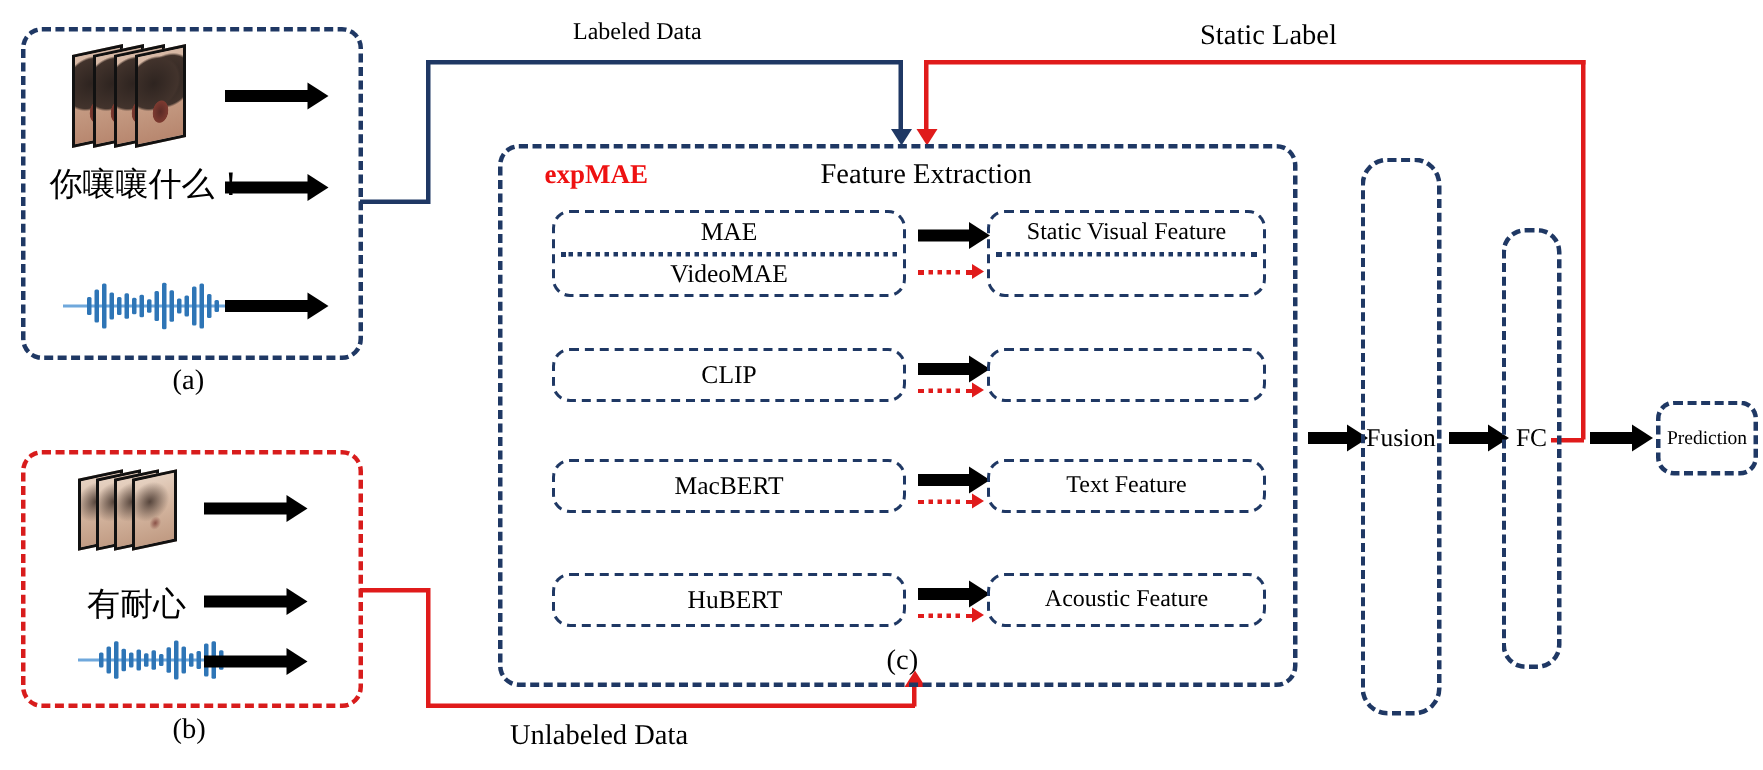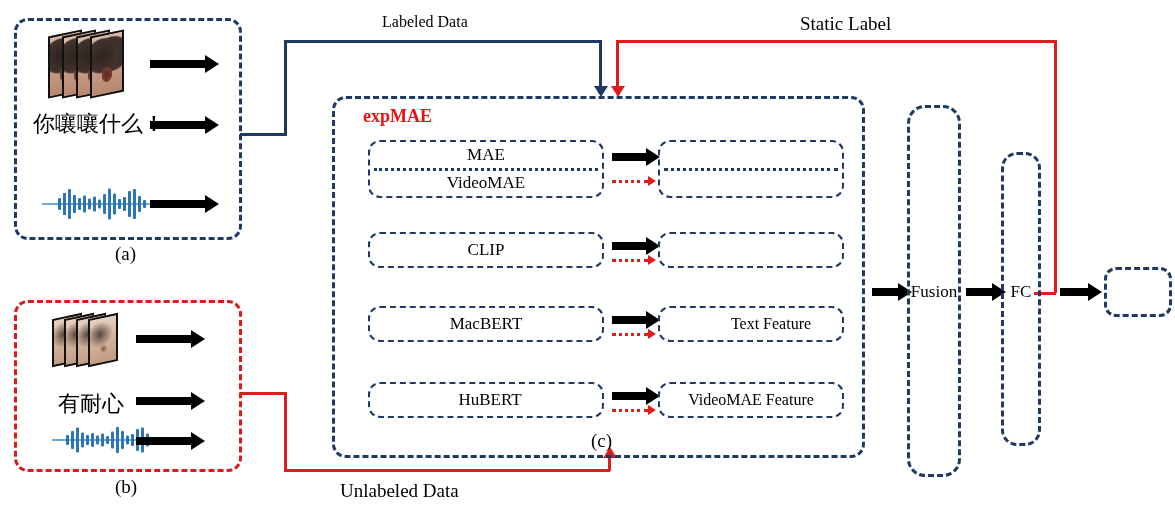--- a/index.html
+++ b/index.html
@@ -277,36 +277,38 @@
     <div class="shaft" style="top:5px;width:57px;height:8px;"></div>
     <div class="head" style="left:55px;top:0px;"></div>
   </div>
 
   <div class="lbl" style="left:115px;top:477px;font-size:19px;">(b)</div>
 
   <div class="dbox" style="left:332px;top:96px;width:533px;height:362px;"></div>
 
   <div class="lbl expmae-title" style="left:363px;top:107px;">expMAE</div>
 
+  <div class="lbl" style="left:547px;top:107px;font-size:19px;">Feature Extraction</div>
 
   <div class="dbox thin" style="left:368px;top:140px;width:236px;height:58px;border-radius:12px;"></div>
   <div class="center-text" style="left:368px;top:141px;width:236px;height:28px;font-size:17px;">MAE</div>
   <div class="divider" style="left:374px;top:168px;width:224px;"></div>
   <div class="center-text" style="left:368px;top:169px;width:236px;height:28px;font-size:17px;">VideoMAE</div>
 
   <div class="barrow" style="left:612px;top:148px;width:48px;height:18px;">
     <div class="shaft" style="top:5px;width:36px;height:8px;"></div>
     <div class="head" style="left:34px;top:0px;"></div>
   </div>
   <div class="rdot" style="left:612px;top:176px;width:48px;height:10px;">
     <div class="dshaft" style="top:4px;width:36px;"></div>
     <div class="dhead" style="left:36px;top:0px;"></div>
   </div>
 
   <div class="dbox thin" style="left:658px;top:140px;width:186px;height:58px;border-radius:12px;"></div>
+  <div class="center-text" style="left:658px;top:141px;width:186px;height:28px;font-size:16px;">Static Visual Feature</div>
   <div class="divider" style="left:664px;top:168px;width:174px;"></div>
 
   <div class="dbox thin" style="left:368px;top:232px;width:236px;height:36px;border-radius:12px;"></div>
   <div class="center-text" style="left:368px;top:232px;width:236px;height:36px;font-size:17px;">CLIP</div>
 
   <div class="barrow" style="left:612px;top:237px;width:48px;height:18px;">
     <div class="shaft" style="top:5px;width:36px;height:8px;"></div>
     <div class="head" style="left:34px;top:0px;"></div>
   </div>
   <div class="rdot" style="left:612px;top:255px;width:48px;height:10px;">
@@ -322,36 +324,36 @@
   <div class="barrow" style="left:612px;top:311px;width:48px;height:18px;">
     <div class="shaft" style="top:5px;width:36px;height:8px;"></div>
     <div class="head" style="left:34px;top:0px;"></div>
   </div>
   <div class="rdot" style="left:612px;top:329px;width:48px;height:10px;">
     <div class="dshaft" style="top:4px;width:36px;"></div>
     <div class="dhead" style="left:36px;top:0px;"></div>
   </div>
 
   <div class="dbox thin" style="left:658px;top:306px;width:186px;height:36px;border-radius:12px;"></div>
-  <div class="center-text" style="left:658px;top:306px;width:186px;height:36px;font-size:16px;margin-left:20px;">Text Feature</div>
+  <div class="center-text" style="left:658px;top:306px;width:186px;height:36px;font-size:16px;">Text Feature</div>
 
   <div class="dbox thin" style="left:368px;top:382px;width:236px;height:36px;border-radius:12px;"></div>
   <div class="center-text" style="left:372px;top:382px;width:236px;height:36px;font-size:17px;">HuBERT</div>
 
   <div class="barrow" style="left:612px;top:387px;width:48px;height:18px;">
     <div class="shaft" style="top:5px;width:36px;height:8px;"></div>
     <div class="head" style="left:34px;top:0px;"></div>
   </div>
   <div class="rdot" style="left:612px;top:405px;width:48px;height:10px;">
     <div class="dshaft" style="top:4px;width:36px;"></div>
     <div class="dhead" style="left:36px;top:0px;"></div>
   </div>
 
   <div class="dbox thin" style="left:658px;top:382px;width:186px;height:36px;border-radius:12px;"></div>
-  <div class="center-text" style="left:658px;top:382px;width:186px;height:36px;font-size:16px;">VideoMAE Feature</div>
+  <div class="center-text" style="left:658px;top:382px;width:186px;height:36px;font-size:16px;">Acoustic Feature</div>
 
   <div class="lbl" style="left:591px;top:431px;font-size:19px;">(c)</div>
 
   <div class="barrow" style="left:872px;top:283px;width:40px;height:18px;">
     <div class="shaft" style="top:5px;width:28px;height:8px;"></div>
     <div class="head" style="left:26px;top:0px;"></div>
   </div>
 
   <div class="dbox" style="left:907px;top:105px;width:54px;height:372px;border-radius:18px;"></div>
   <div class="center-text" style="left:907px;top:276px;width:54px;height:32px;font-size:17px;">Fusion</div>
@@ -363,14 +365,15 @@
 
   <div class="dbox" style="left:1001px;top:152px;width:40px;height:294px;border-radius:16px;"></div>
   <div class="center-text" style="left:1001px;top:276px;width:40px;height:32px;font-size:17px;">FC</div>
 
   <div class="barrow" style="left:1060px;top:283px;width:42px;height:18px;">
     <div class="shaft" style="top:5px;width:30px;height:8px;"></div>
     <div class="head" style="left:28px;top:0px;"></div>
   </div>
 
   <div class="dbox" style="left:1104px;top:267px;width:68px;height:50px;border-radius:12px;"></div>
+  <div class="center-text" style="left:1104px;top:267px;width:68px;height:50px;font-size:13px;">Prediction</div>
 
 </div>
 
 </body></html>

